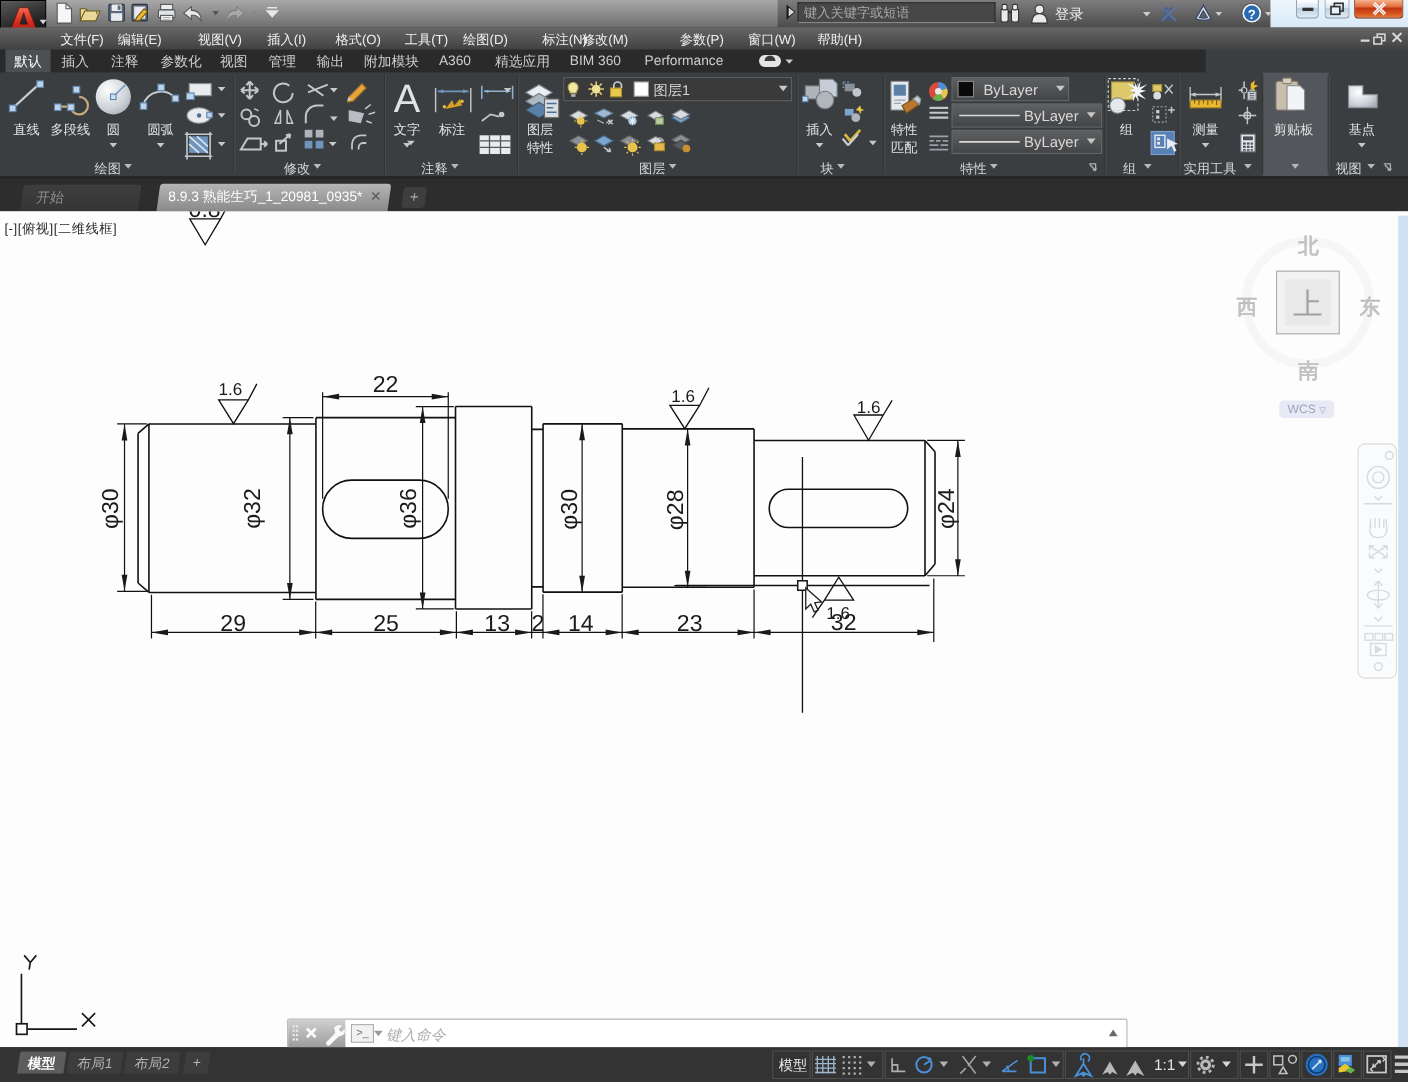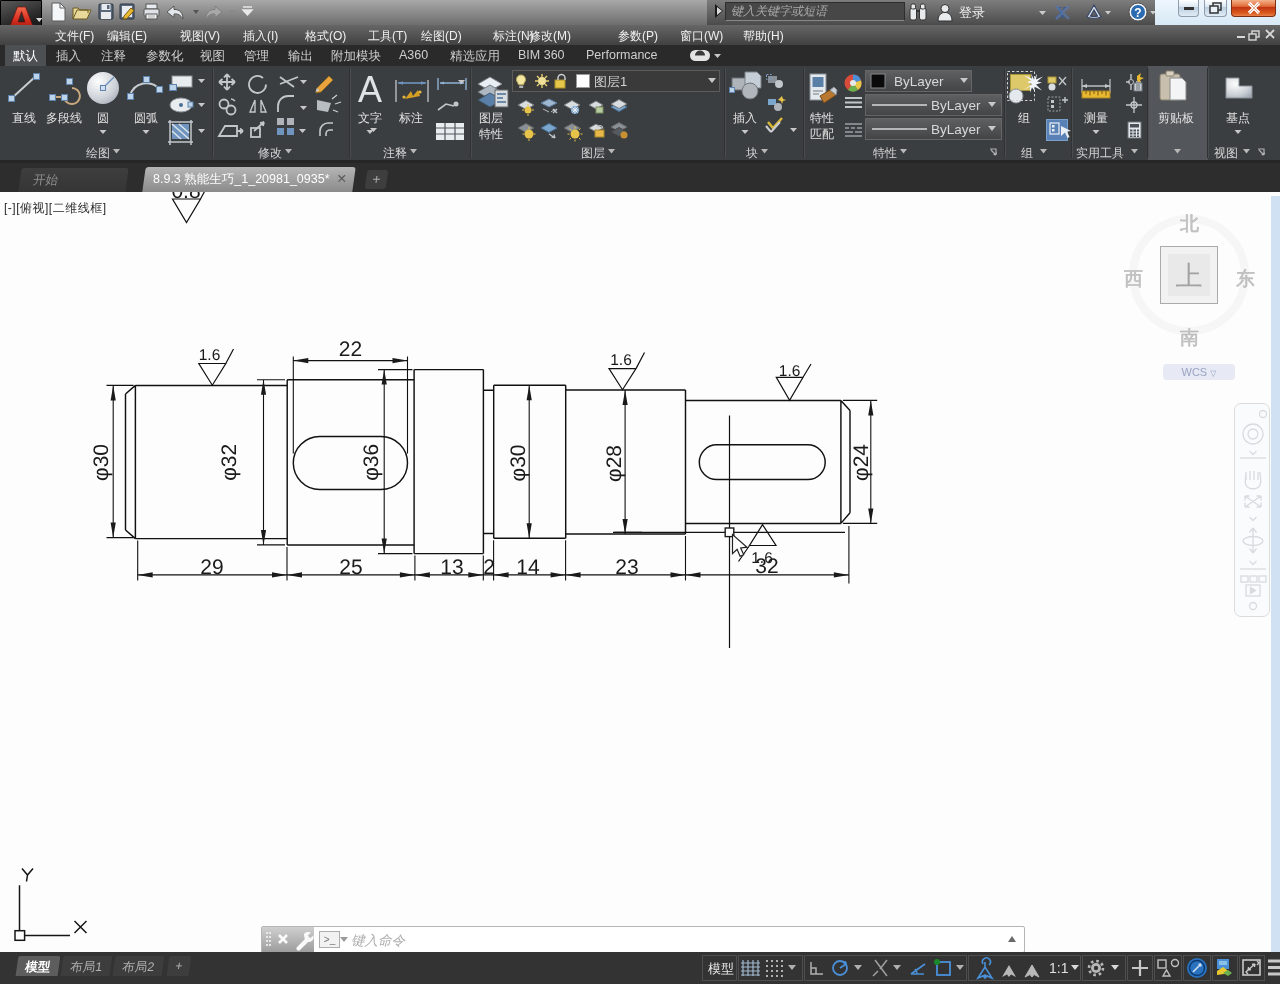--- a/index.html
+++ b/index.html
@@ -13,28 +13,28 @@
 #tb-blur1 { position:absolute; left:8px; top:3px; width:48px; height:15px; background:#c6dbee; border-radius:2px; filter:blur(2px); }
 #tb-blur2 { position:absolute; left:70px; top:5px; width:115px; height:11px; background:#d4dfe9; border-radius:2px; filter:blur(2px); opacity:.8; }
 #tb-title { position:absolute; left:0; top:4px; width:425px; text-align:center; font-size:15px; color:#101010; }
 #tb-right { position:absolute; left:707px; top:0; width:448px; height:25px; background:linear-gradient(#7d7d7d,#4b4b4b); }
 #tb-corner { position:absolute; left:1155px; top:0; width:125px; height:25px; background:linear-gradient(#eef6fd,#d7e9f6); }
 .winbtn { position:absolute; top:0; height:17px; border:1px solid #8e9cab; border-top:none; background:linear-gradient(#ffffff,#d8e6f2 45%,#bccfdf 46%,#e0ecf6); border-radius:0 0 4px 4px; }
 #btn-close { background:linear-gradient(#f5b18b 0%,#e06b38 40%,#c03313 45%,#d8571c 80%,#e8804a); border-color:#7e2f14; }
 .winglyph { position:absolute; color:#333; font-weight:bold; }
 
 
-#searchbox { position:absolute; left:18px; top:2px; width:180px; height:19px; background:#474747; border:1px solid #2e2e2e; border-bottom-color:#888; color:#a9a9a9; font-style:italic; font-size:12px; line-height:17px; padding-left:5px; }
+#searchbox { position:absolute; left:18px; top:2px; width:180px; height:19px; background:#474747; border:1px solid #2e2e2e; border-bottom-color:#888; color:#a9a9a9; font-size:12px; line-height:17px; padding-left:5px; }
 
 
 #menubar { position:absolute; left:0; top:25px; width:1280px; height:20px; background:linear-gradient(#666666,#414141); }
 .menuitem { position:absolute; top:3px; font-size:12px; color:#efefef; }
 
 
-#ribtabs { position:absolute; left:0; top:45px; width:1280px; height:21px; background:#2a2a2a; }
+#ribtabs { position:absolute; left:0; top:45px; width:1096px; height:21px; background:#2a2a2a; }
 .rtab { position:absolute; top:0; height:21px; font-size:12.5px; color:#cecece; padding-top:3px; }
 #rtab-active { position:absolute; left:5px; top:0; width:41px; height:21px; background:#4d5053; color:#fff; font-size:12.5px; text-align:center; padding-top:3px; }
 
 
 #ribbon { position:absolute; left:0; top:66px; width:1280px; height:97px; background:#3b3e40; border-bottom:3px solid #262626; }
 #clip-panel { position:absolute; left:1148px; top:0; width:60px; height:94px; background:#53565a; }
 
 
 #filetabs { position:absolute; left:0; top:163px; width:1280px; height:29px; background:#2d2d2d; }
 #tab-start { position:absolute; left:20px; top:5px; width:107px; height:24px; background:linear-gradient(#3e3e3e,#353535); border-radius:3px 3px 0 0; color:#8f8f8f; font-size:12.5px; padding:4px 0 0 13px; transform:skewX(-8deg); }
@@ -44,21 +44,21 @@
 
 
 #canvas { position:absolute; left:0; top:192px; width:1280px; height:760px; background:#fdfdfd; overflow:hidden; }
 #vplabel { position:absolute; left:4px; top:8px; font-size:12px; color:#2a2a2a; letter-spacing:0.5px; }
 #scrollstrip { position:absolute; left:1271px; top:4px; width:9px; height:756px; background:#cfe1f2; }
 
 
 #vc-square { position:absolute; left:1160px; top:54px; width:58px; height:58px; background:#f2f2f2; border:1px solid #ababab; }
 #vc-inner { position:absolute; left:7px; top:7px; width:42px; height:42px; background:#e9e9e9; color:#a2a2a2; font-size:27px; text-align:center; line-height:44px; }
 .vc-dir { position:absolute; font-size:19px; color:#c6c6c6; -webkit-text-stroke:0.5px #b5b5b5; }
-#wcs { position:absolute; left:1163px; top:172px; width:72px; height:16px; background:#e7eaf4; border-radius:4px; color:#9aa3c0; font-size:11px; text-align:center; line-height:16px; }
+#wcs { position:absolute; left:1163px; top:172px; width:50px; height:16px; background:#e7eaf4; border-radius:4px; color:#9aa3c0; font-size:11px; text-align:center; line-height:16px; }
 
 
 #navbar { position:absolute; left:1234px; top:211px; width:36px; height:214px; background:#fafbfc; border:1px solid #dcdcdc; border-radius:7px; }
 
 
 #cmdbar { position:absolute; left:261px; top:926px; width:764px; height:27px; background:#fff; border:1px solid #b5b5b5; border-radius:2px; }
 #cmd-left { position:absolute; left:0; top:0; width:52px; height:25px; background:linear-gradient(#cfcfcf,#9d9d9d); }
 #cmd-prompt { position:absolute; left:57px; top:4px; width:21px; height:17px; border:1px solid #adadad; background:#f2f2f2; color:#777; font-size:10px; text-align:center; line-height:15px; }
 #cmd-text { position:absolute; left:89px; top:5px; color:#adadad; font-size:13.5px; font-style:italic; }
 

